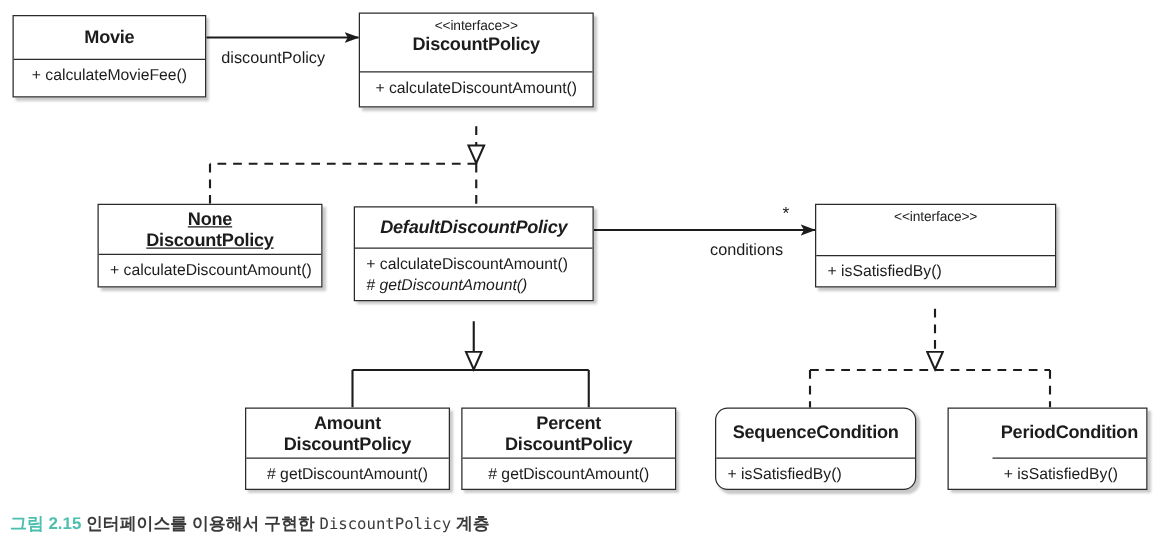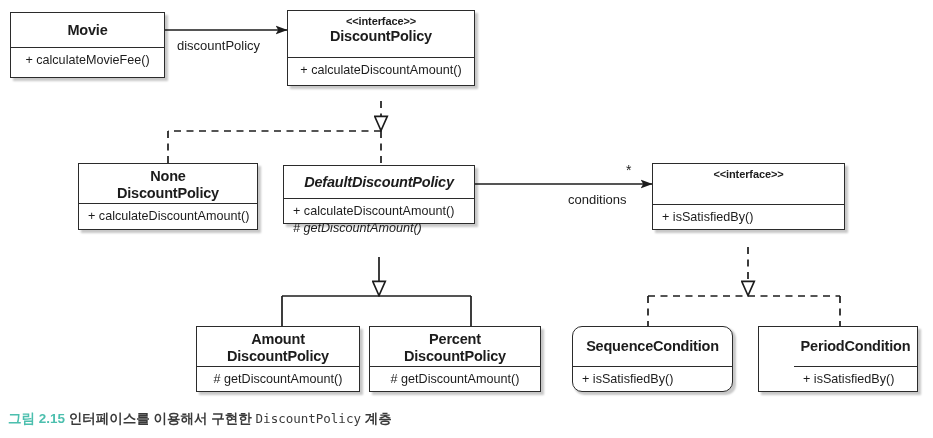--- a/index.html
+++ b/index.html
@@ -32,21 +32,21 @@
     box-sizing: border-box;
     text-align: center;
     color: #1c1c1c;
     padding: 4px 6px 5px 6px;
     border-bottom: 1.6px solid #2b2b2b;
     line-height: 1.18;
   }
   .box-header .stereotype {
     display: block;
     font-size: 11px;
-    font-weight: bold;
+    font-weight: normal;
     letter-spacing: -0.1px;
     color: #1c1c1c;
   }
   .box-header .cls-name {
     display: block;
     font-size: 14.5px;
     font-weight: bold;
     letter-spacing: -0.2px;
   }
   .box-header .cls-name.abstract {
@@ -177,30 +177,30 @@
     <div class="box-header" style="height:47px;">
       <span class="stereotype">&lt;&lt;interface&gt;&gt;</span>
       <span class="cls-name">DiscountPolicy</span>
     </div>
     <div class="box-body centered">
       <span class="member">+ calculateDiscountAmount()</span>
     </div>
   </div>
 
   <div class="uml-box" style="left:78px; top:163px; width:180px; height:67px;">
-    <div class="box-header" style="height:40px;">
+    <div class="box-header" style="height:40px;text-decoration:underline;">
       <span class="cls-name">None</span>
       <span class="cls-name">DiscountPolicy</span>
     </div>
     <div class="box-body centered">
       <span class="member">+ calculateDiscountAmount()</span>
     </div>
   </div>
 
-  <div class="uml-box" style="left:283px; top:165px; width:192px; height:59px;">
+  <div class="uml-box" style="left:283px; top:165px; width:192px; height:76px;">
     <div class="box-header" style="height:33px;">
       <span class="cls-name abstract" style="line-height:25px;">DefaultDiscountPolicy</span>
     </div>
     <div class="box-body">
       <span class="member">+ calculateDiscountAmount()</span>
       <span class="member abstract"># getDiscountAmount()</span>
     </div>
   </div>
 
   <div class="uml-box" style="left:652px; top:163px; width:193px; height:67px;">

